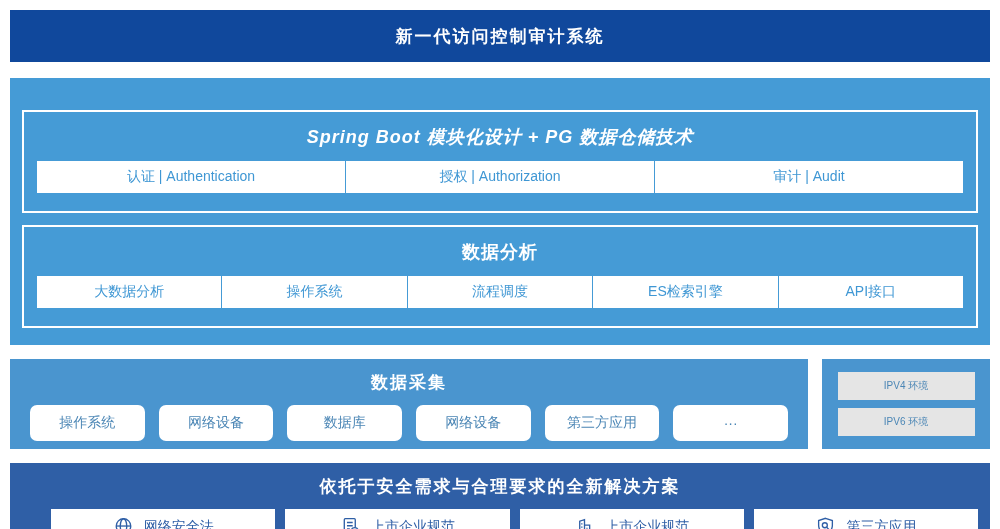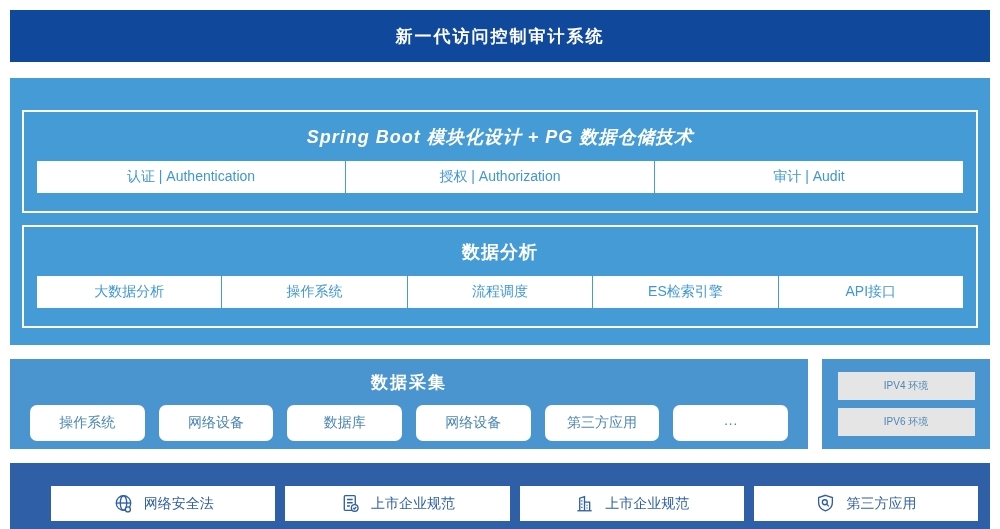--- a/index.html
+++ b/index.html
@@ -119,20 +119,21 @@
         <div class="wbtn">···</div>
       </div>
     </div>
     <div class="env">
       <div class="env-btn">IPV4 环境</div>
       <div class="env-btn">IPV6 环境</div>
     </div>
   </div>
 
   <div class="solution">
+    <div class="sec-title">依托于安全需求与合理要求的全新解决方案</div>
     <div class="btn-row sol-row">
 
       <div class="sol-btn">
         <span class="icon">
           <svg width="21" height="21" viewBox="0 0 22 22" fill="none" stroke="currentColor" stroke-width="1.4">
             <circle cx="11" cy="10.5" r="7.6"></circle>
             <ellipse cx="11" cy="10.5" rx="3.4" ry="7.6"></ellipse>
             <path d="M3.4 10.5h15.2"></path>
             <circle cx="15.6" cy="17.2" r="2.6" fill="#ffffff"></circle>
           </svg>

